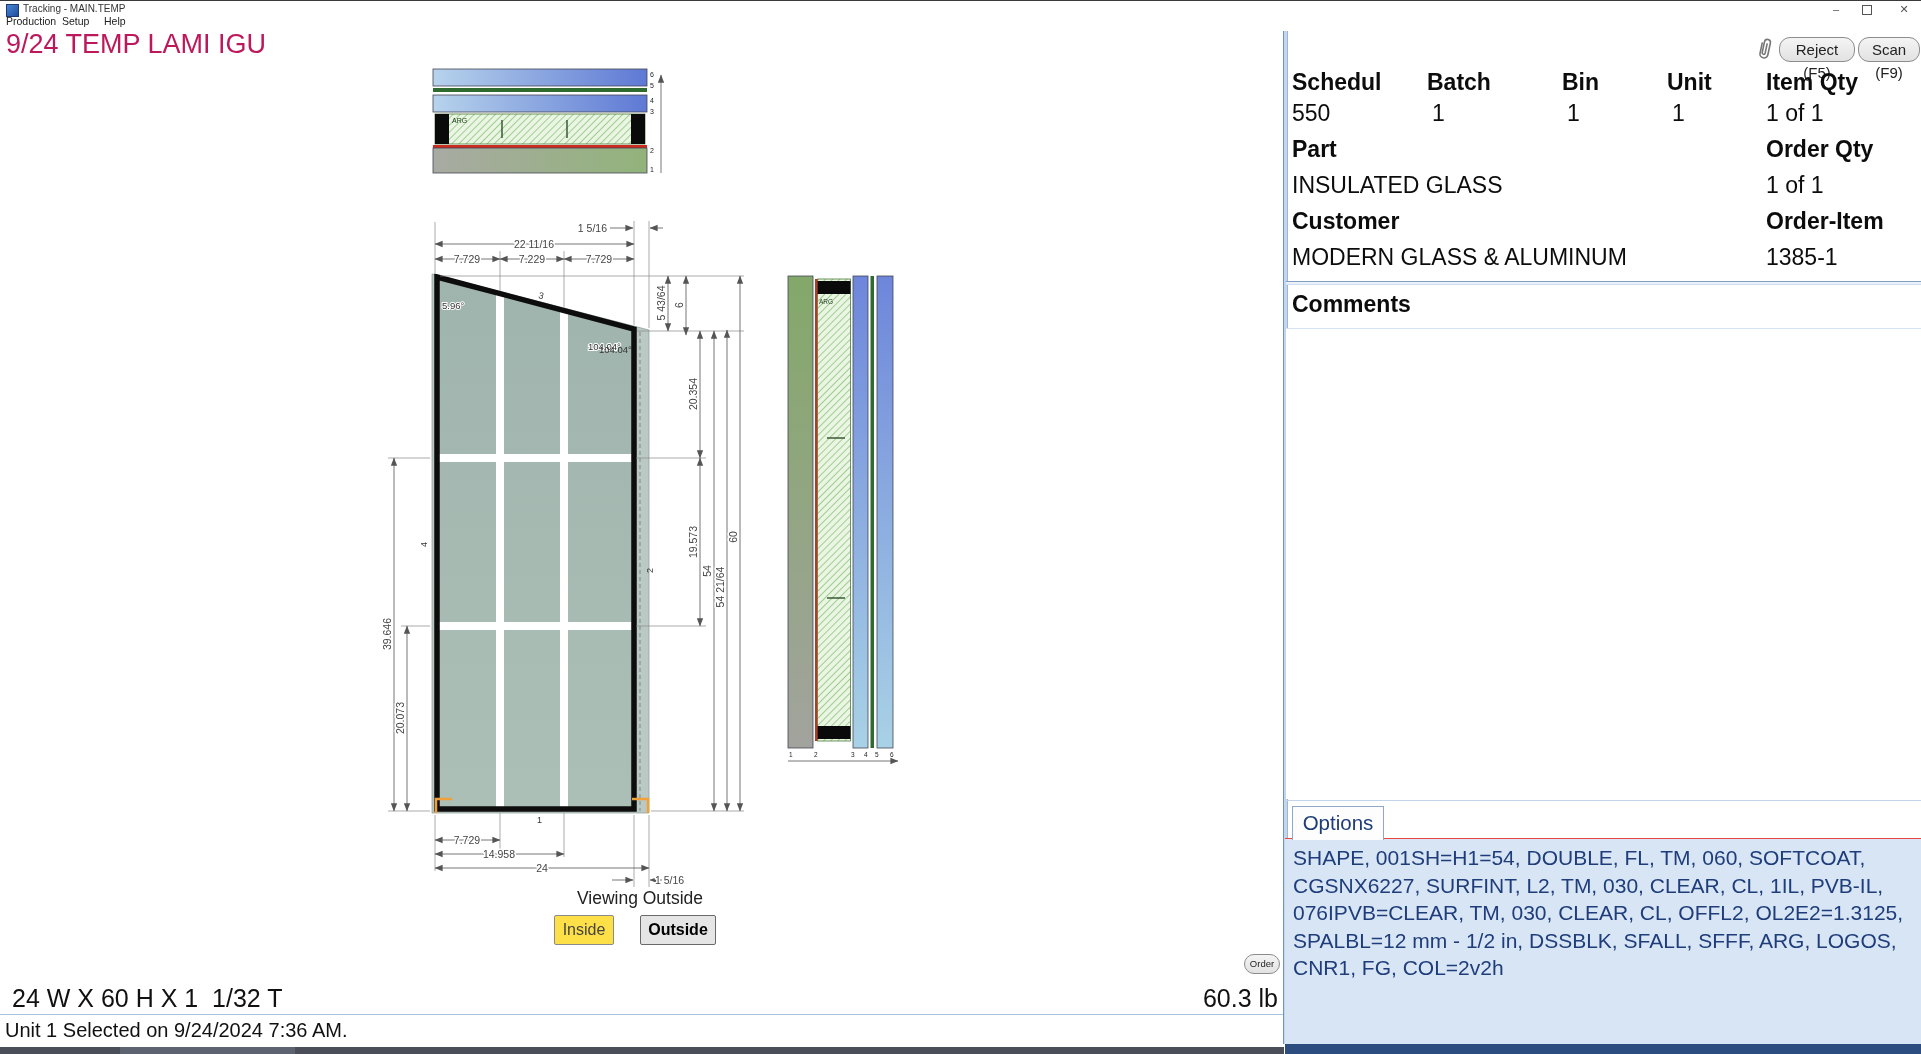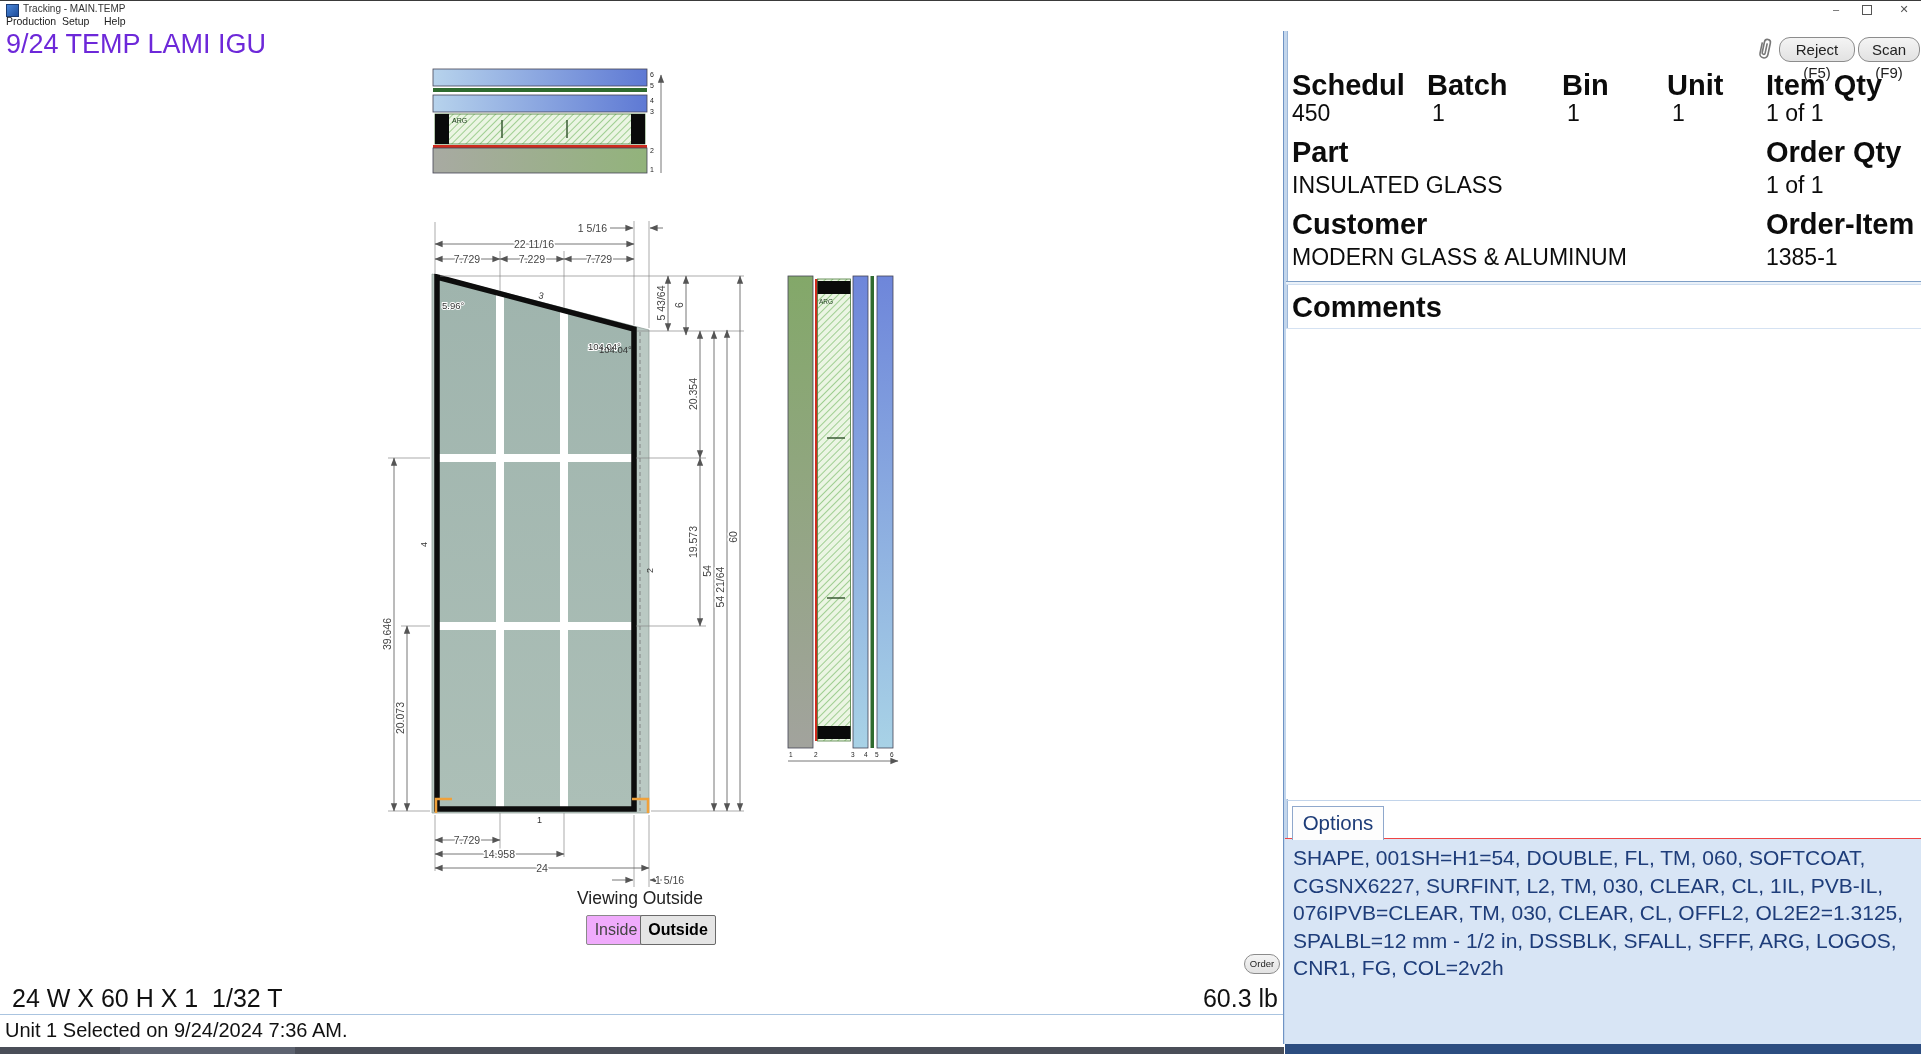--- a/index.html
+++ b/index.html
@@ -3,24 +3,24 @@
 <meta charset="utf-8">
 <style>
   html,body{margin:0;padding:0;background:#fff;}
   #app{position:relative;width:1921px;height:1054px;background:#fff;overflow:hidden;
        font-family:"Liberation Sans","DejaVu Sans",sans-serif;border-top:1px solid #3a3a3a;}
   .abs{position:absolute;}
   
   .titlebar-text{font-size:10px;color:#333;}
   .menu-item{font-size:10.5px;color:#222;padding:1px 4px;cursor:default;}
   .winbtn{width:28px;height:15px;text-align:center;font-size:11px;color:#555;line-height:15px;}
-  .page-title{font-size:27px;color:#6d28d9;}
+  .page-title{font-size:27px;color:#be185d;}
   
   .divider{width:3px;background:#c3d6ec;border-left:1px solid #6f93c4;border-right:1px solid #9db7d8;}
-  .lbl{font-size:29px;font-weight:bold;color:#0c0c0c;white-space:nowrap;}
+  .lbl{font-size:23px;font-weight:bold;color:#0c0c0c;white-space:nowrap;}
   .val{font-size:23px;color:#0c0c0c;white-space:nowrap;}
   .sep{border-top:1px solid #7f9fc6;border-bottom:1px solid #cfdef0;background:#eaf1f9;height:2px;}
   .btn{background:linear-gradient(#f4f4f4,#e2e2e2);border:1px solid #8c8c8c;border-radius:11px;
        font-size:15px;color:#222;text-align:center;cursor:default;}
   .tab{background:#fdfdfd;border:1px solid #8fa8cc;border-bottom:none;color:#1d3c78;
        font-size:20.5px;text-align:center;line-height:32px;z-index:2;}
   .opt-panel{background:#d8e5f5;border-top:1px solid #ef4444;}
   .opt-text{padding:5px 8px;font-size:21px;line-height:27.5px;color:#1e3d7a;}
   .blue-strip{background:#2c4d80;}
   
@@ -212,21 +212,21 @@
       <text x="814" y="756" class="sn" style="font-size:6.5px;">2</text>
       <text x="851" y="756" class="sn" style="font-size:6.5px;">3</text>
       <text x="864" y="756" class="sn" style="font-size:6.5px;">4</text>
       <text x="875" y="756" class="sn" style="font-size:6.5px;">5</text>
       <text x="890" y="756" class="sn" style="font-size:6.5px;">6</text>
       <line x1="788" y1="760" x2="898" y2="760" class="dimline" marker-end="url(#arr)"></line>
     </g>
   </svg>
 
   <div class="abs view-caption" style="left:540px;top:887px;width:200px;">Viewing Outside</div>
-  <div class="vbtn" style="left:586px;top:914px;width:58px;height:28px;background:#f0abfc;color:#444;">Inside</div>
+  <div class="vbtn" style="left:554px;top:914px;width:58px;height:28px;background:#fde047;color:#444;">Inside</div>
   <div class="vbtn" style="left:640px;top:914px;width:74px;height:28px;background:#e5e5e5;color:#000;font-weight:bold;border-color:#6a6a6a;">Outside</div>
 
   <div class="abs btn" style="left:1244px;top:953px;width:34px;height:18px;font-size:9.5px;line-height:18px;">Order</div>
 
   <div class="abs size-text" style="left:12px;top:983px;">24 W X 60 H X 1  1/32 T</div>
   <div class="abs size-text" style="left:900px;top:983px;width:378px;text-align:right;">60.3 lb</div>
   <div class="abs" style="left:0;top:1013px;width:1283px;height:2px;border-top:1px solid #aac4e0;"></div>
   <div class="abs status-msg" style="left:5px;top:1018px;">Unit 1 Selected on 9/24/2024 7:36 AM.</div>
   <div class="abs" style="left:0;top:1046px;width:1284px;height:8px;background:#4a4e58;">
     <div class="abs" style="left:120px;top:0;width:175px;height:8px;background:#5d6370;"></div>
@@ -239,21 +239,21 @@
   </svg>
   <div class="abs btn" style="left:1779px;top:36px;width:74px;height:23px;line-height:23px;">Reject (F5)</div>
   <div class="abs btn" style="left:1858px;top:36px;width:60px;height:23px;line-height:23px;">Scan (F9)</div>
 
   <div class="abs lbl" style="left:1292px;top:68px;">Schedul</div>
   <div class="abs lbl" style="left:1427px;top:68px;">Batch</div>
   <div class="abs lbl" style="left:1562px;top:68px;">Bin</div>
   <div class="abs lbl" style="left:1667px;top:68px;">Unit</div>
   <div class="abs lbl" style="left:1766px;top:68px;">Item Qty</div>
 
-  <div class="abs val" style="left:1292px;top:99px;">450</div>
+  <div class="abs val" style="left:1292px;top:99px;">550</div>
   <div class="abs val" style="left:1432px;top:99px;">1</div>
   <div class="abs val" style="left:1567px;top:99px;">1</div>
   <div class="abs val" style="left:1672px;top:99px;">1</div>
   <div class="abs val" style="left:1766px;top:99px;">1 of 1</div>
 
   <div class="abs lbl" style="left:1292px;top:135px;">Part</div>
   <div class="abs lbl" style="left:1766px;top:135px;">Order Qty</div>
   <div class="abs val" style="left:1292px;top:171px;">INSULATED GLASS</div>
   <div class="abs val" style="left:1766px;top:171px;">1 of 1</div>
 

